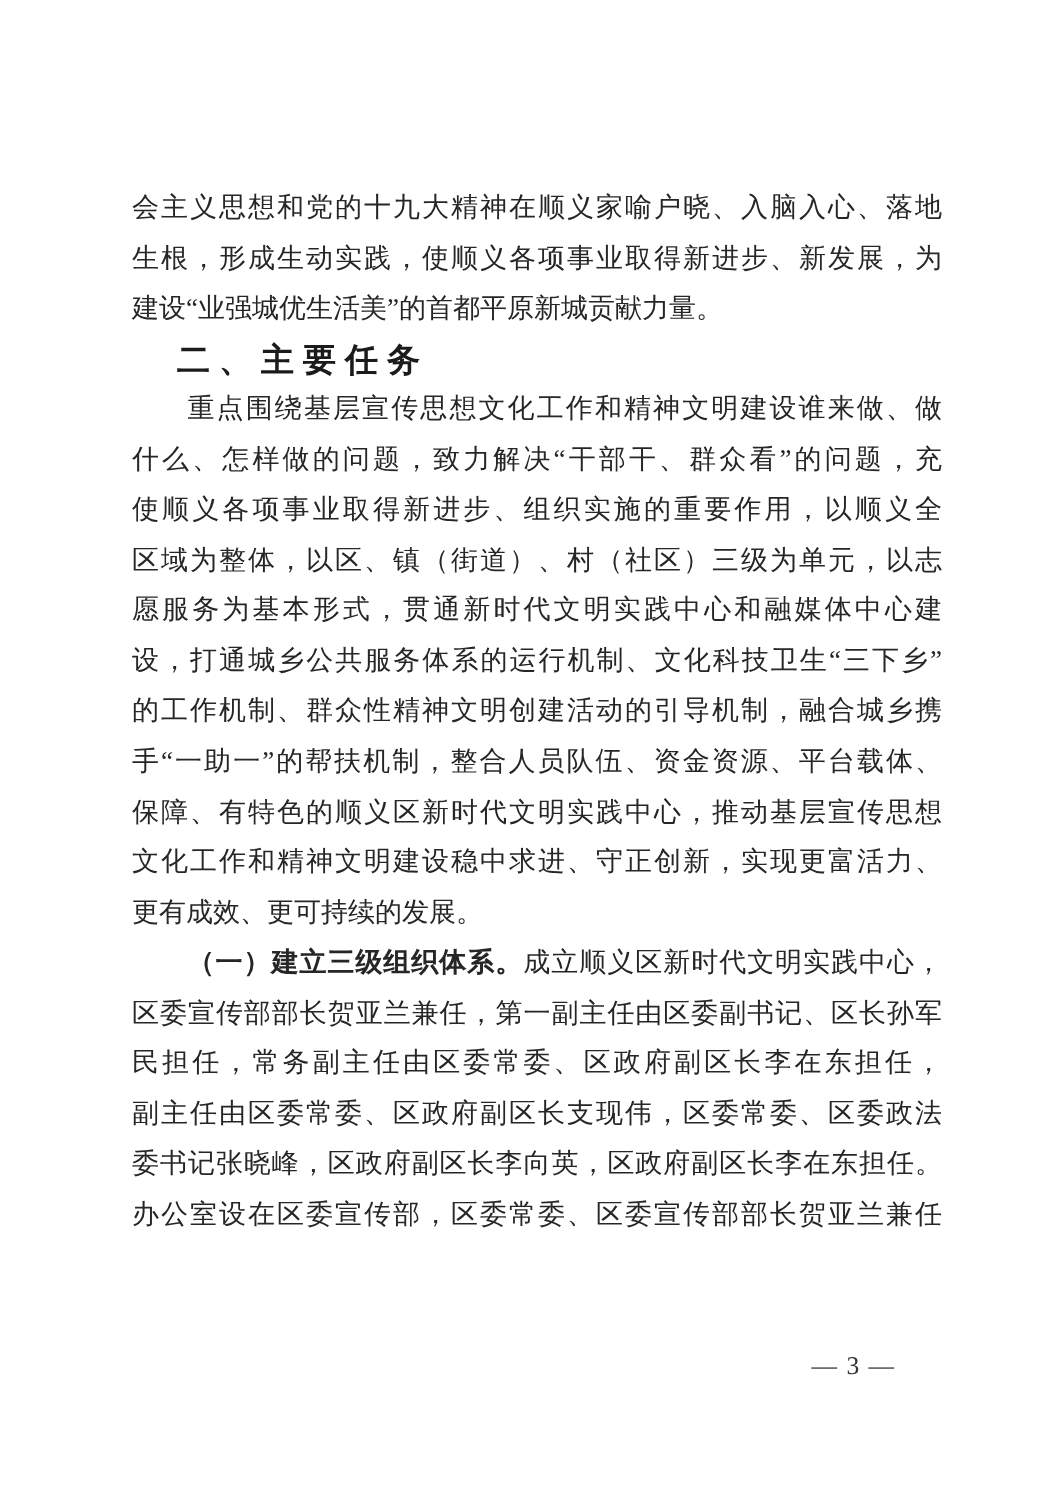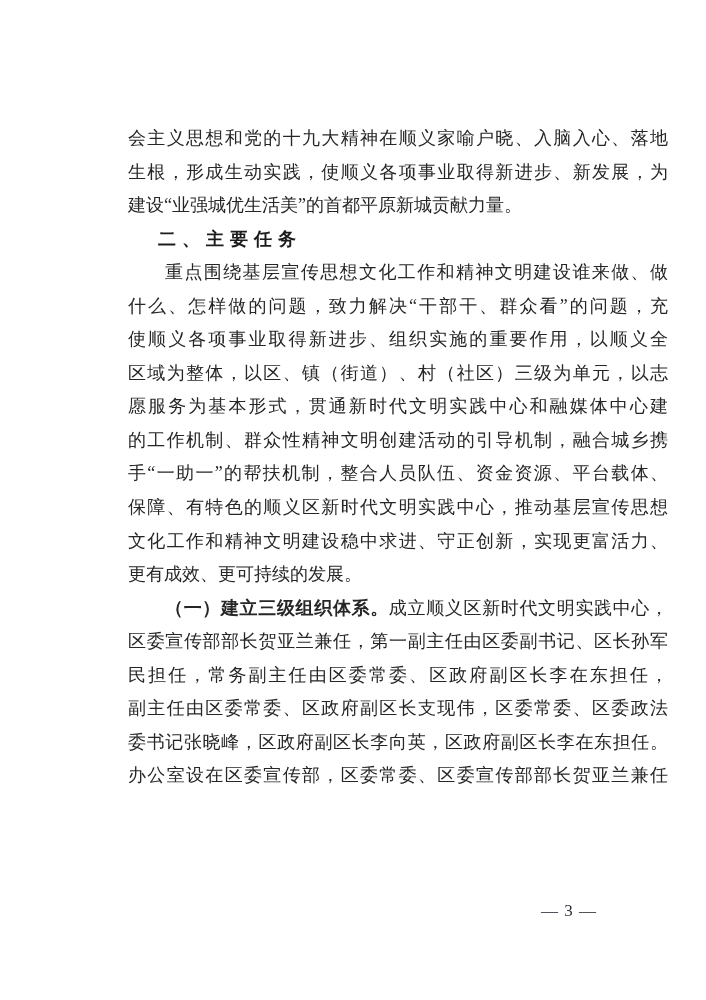--- a/index.html
+++ b/index.html
@@ -14,40 +14,39 @@
     background: #ffffff;
     overflow: hidden;
   }
   .doc-body {
     position: absolute;
     left: 88px;
     top: 122px;
     width: 540px;
     color: #262626;
     font-family: "Liberation Serif", "DejaVu Serif", serif;
-    margin-left: 40px;
   }
   .line {
     font-size: 18px;
     line-height: 33.55px;
     height: 33.55px;
     text-align: center;
     text-align-last: left;
   }
   .line.just {
     text-align: justify;
     text-align-last: justify;
   }
   .line.indent {
     text-indent: 37px;
   }
   .line.heading {
     font-family: Liberation Serif, serif;
     font-weight: 700;
-    font-size: 18px;
+    font-size: 22px;
     letter-spacing: 6px;
     text-indent: 30px;
     color: #1b1b1b;
   }
   .run { }
   .run.bold {
     font-weight: 700;
   }
   .page-number {
     position: absolute;
@@ -67,20 +66,21 @@
   <div class="doc-body" id="doc-body">
       <div class="line just"><span class="run">会主义思想和党的十九大精神在顺义家喻户晓、入脑入心、落地</span></div>
       <div class="line just"><span class="run">生根，形成生动实践，使顺义各项事业取得新进步、新发展，为</span></div>
       <div class="line"><span class="run">建设“业强城优生活美”的首都平原新城贡献力量。</span></div>
       <div class="line heading indent"><span class="run bold">二、主要任务</span></div>
       <div class="line just indent"><span class="run">重点围绕基层宣传思想文化工作和精神文明建设谁来做、做</span></div>
       <div class="line just"><span class="run">什么、怎样做的问题，致力解决“干部干、群众看”的问题，充</span></div>
       <div class="line just"><span class="run">使顺义各项事业取得新进步、组织实施的重要作用，以顺义全</span></div>
       <div class="line just"><span class="run">区域为整体，以区、镇（街道）、村（社区）三级为单元，以志</span></div>
       <div class="line just"><span class="run">愿服务为基本形式，贯通新时代文明实践中心和融媒体中心建</span></div>
+      <div class="line just"><span class="run">设，打通城乡公共服务体系的运行机制、文化科技卫生“三下乡”</span></div>
       <div class="line just"><span class="run">的工作机制、群众性精神文明创建活动的引导机制，融合城乡携</span></div>
       <div class="line just"><span class="run">手“一助一”的帮扶机制，整合人员队伍、资金资源、平台载体、</span></div>
       <div class="line just"><span class="run">保障、有特色的顺义区新时代文明实践中心，推动基层宣传思想</span></div>
       <div class="line just"><span class="run">文化工作和精神文明建设稳中求进、守正创新，实现更富活力、</span></div>
       <div class="line"><span class="run">更有成效、更可持续的发展。</span></div>
       <div class="line just indent"><span class="run bold">（一）建立三级组织体系。</span><span class="run">成立顺义区新时代文明实践中心，</span></div>
       <div class="line just"><span class="run">区委宣传部部长贺亚兰兼任，第一副主任由区委副书记、区长孙军</span></div>
       <div class="line just"><span class="run">民担任，常务副主任由区委常委、区政府副区长李在东担任，</span></div>
       <div class="line just"><span class="run">副主任由区委常委、区政府副区长支现伟，区委常委、区委政法</span></div>
       <div class="line just"><span class="run">委书记张晓峰，区政府副区长李向英，区政府副区长李在东担任。</span></div>

